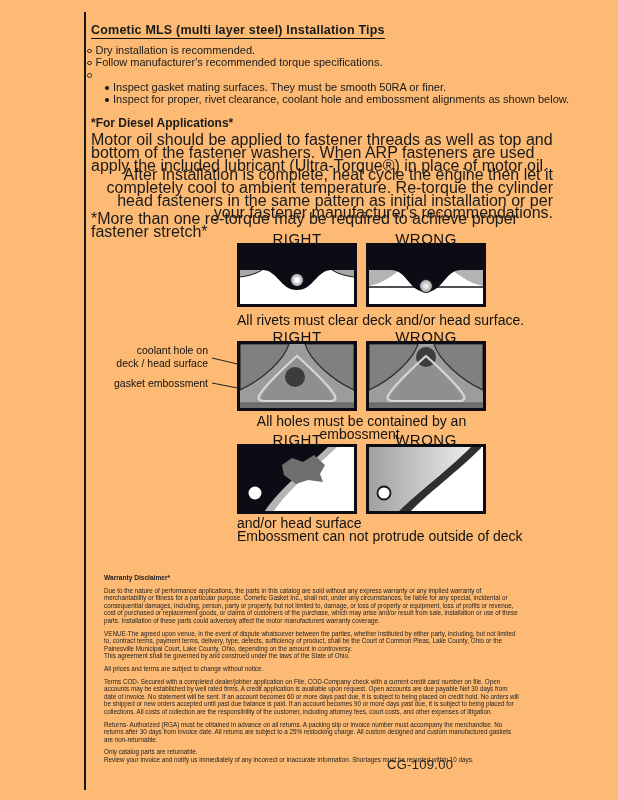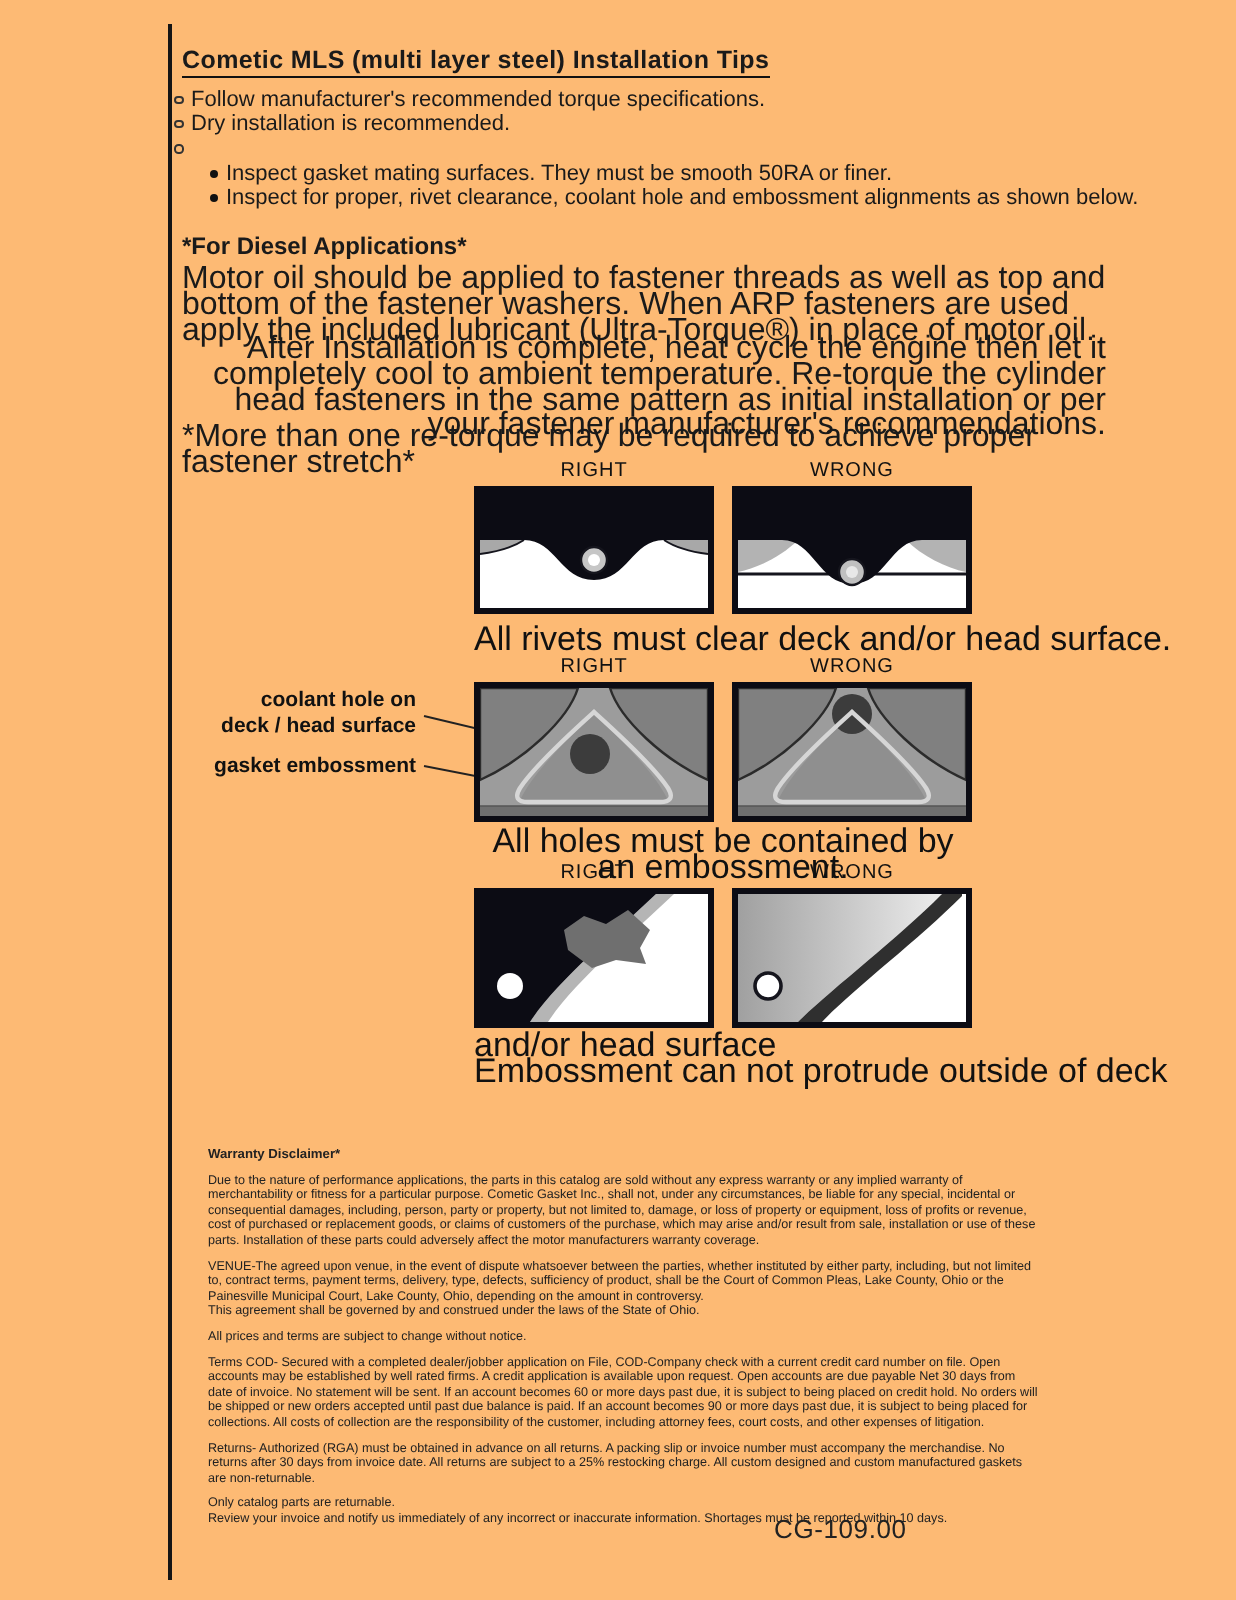--- a/index.html
+++ b/index.html
@@ -16,50 +16,50 @@
   .b-sub { padding-left:18px; }
   .dot-o { display:inline-block; width:4.5px; height:4.5px; border:1px solid #333; border-radius:50%;
            margin-right:4px; vertical-align:1px; }
   .dot-f { display:inline-block; width:4px; height:4px; background:#111; border-radius:50%;
            margin-right:4px; vertical-align:1px; }
 
   .h-diesel { position:absolute; left:91px; top:116px; font-size:12px; font-weight:bold; }
   .para { position:absolute; left:91px; font-size:16px; line-height:12.8px; width:462px; }
   .p1 { top:134px; } .p2 { top:169px;text-align:right; } .p3 { top:213px; }
 
-  .dlabel { position:absolute; width:120px; text-align:center; font-size:10px; letter-spacing:.5px; color:#111; }
+  .dlabel { position:absolute; width:120px; text-align:center; font-size:15px; letter-spacing:.5px; color:#111; }
   .dbox { position:absolute; width:120px; height:64px; border:3px solid #0c0c14; background:#fff; }
   .dbox.tall { height:70px; }
   .dbox svg { display:block; width:114px; height:100%; }
   .col1 { left:237px; } .col2 { left:366px; }
-  .cap { position:absolute; font-size:17px; line-height:12.5px; color:#111; }
+  .cap { position:absolute; font-size:14px; line-height:12.5px; color:#111; }
 
-  .callout { position:absolute; font-size:10.5px; line-height:13px; text-align:right; width:112px; color:#111;font-weight:bold; }
+  .callout { position:absolute; font-size:10.5px; line-height:13px; text-align:right; width:112px; color:#111; }
   .callout-lines { position:absolute; left:208px; top:352px; }
 
   .warranty { position:absolute; left:104px; top:574px; width:416px; font-size:6.3px; line-height:7.6px; color:#222; }
   .warranty .wp { margin-bottom:5px; }
   .warranty .wh { font-weight:bold; font-size:6.6px; margin-bottom:5px; }
 
   .footer { position:absolute; left:387px; top:757px; font-size:13px; letter-spacing:.3px; color:#222; }
 </style>
 </head>
 <body>
 
 <div class="page">
 
   <div class="vline"></div>
 
   <div class="title">
     <span>Cometic MLS (multi layer steel) Installation Tips</span>
   </div>
 
   <div class="bullets">
+    <div class="b-row"><span class="dot-o"></span><span>Dry installation is recommended.</span></div>
     <div class="b-row"><span class="dot-o"></span><span>Follow manufacturer's recommended torque specifications.</span></div>
-    <div class="b-row"><span class="dot-o"></span><span>Dry installation is recommended.</span></div>
     <div class="b-row"><span class="dot-o"></span></div>
     <div class="b-row b-sub"><span class="dot-f"></span><span>Inspect gasket mating surfaces.  They must be smooth 50RA or finer.</span></div>
     <div class="b-row b-sub"><span class="dot-f"></span><span>Inspect for proper, rivet clearance, coolant hole and embossment alignments as shown below.</span></div>
   </div>
 
   <div class="h-diesel">*For Diesel Applications*</div>
   <div class="para p1">Motor oil should be applied to fastener threads as well as top and bottom of the fastener washers. When ARP fasteners are used apply the included lubricant (Ultra-Torque®) in place of motor oil.</div>
   <div class="para p2">After Installation is complete, heat cycle the engine then let it completely cool to ambient temperature. Re-torque the cylinder head fasteners in the same pattern as initial installation or per your fastener manufacturer's recommendations.</div>
   <div class="para p3">*More than one re-torque may be required to achieve proper fastener stretch*</div>
 

